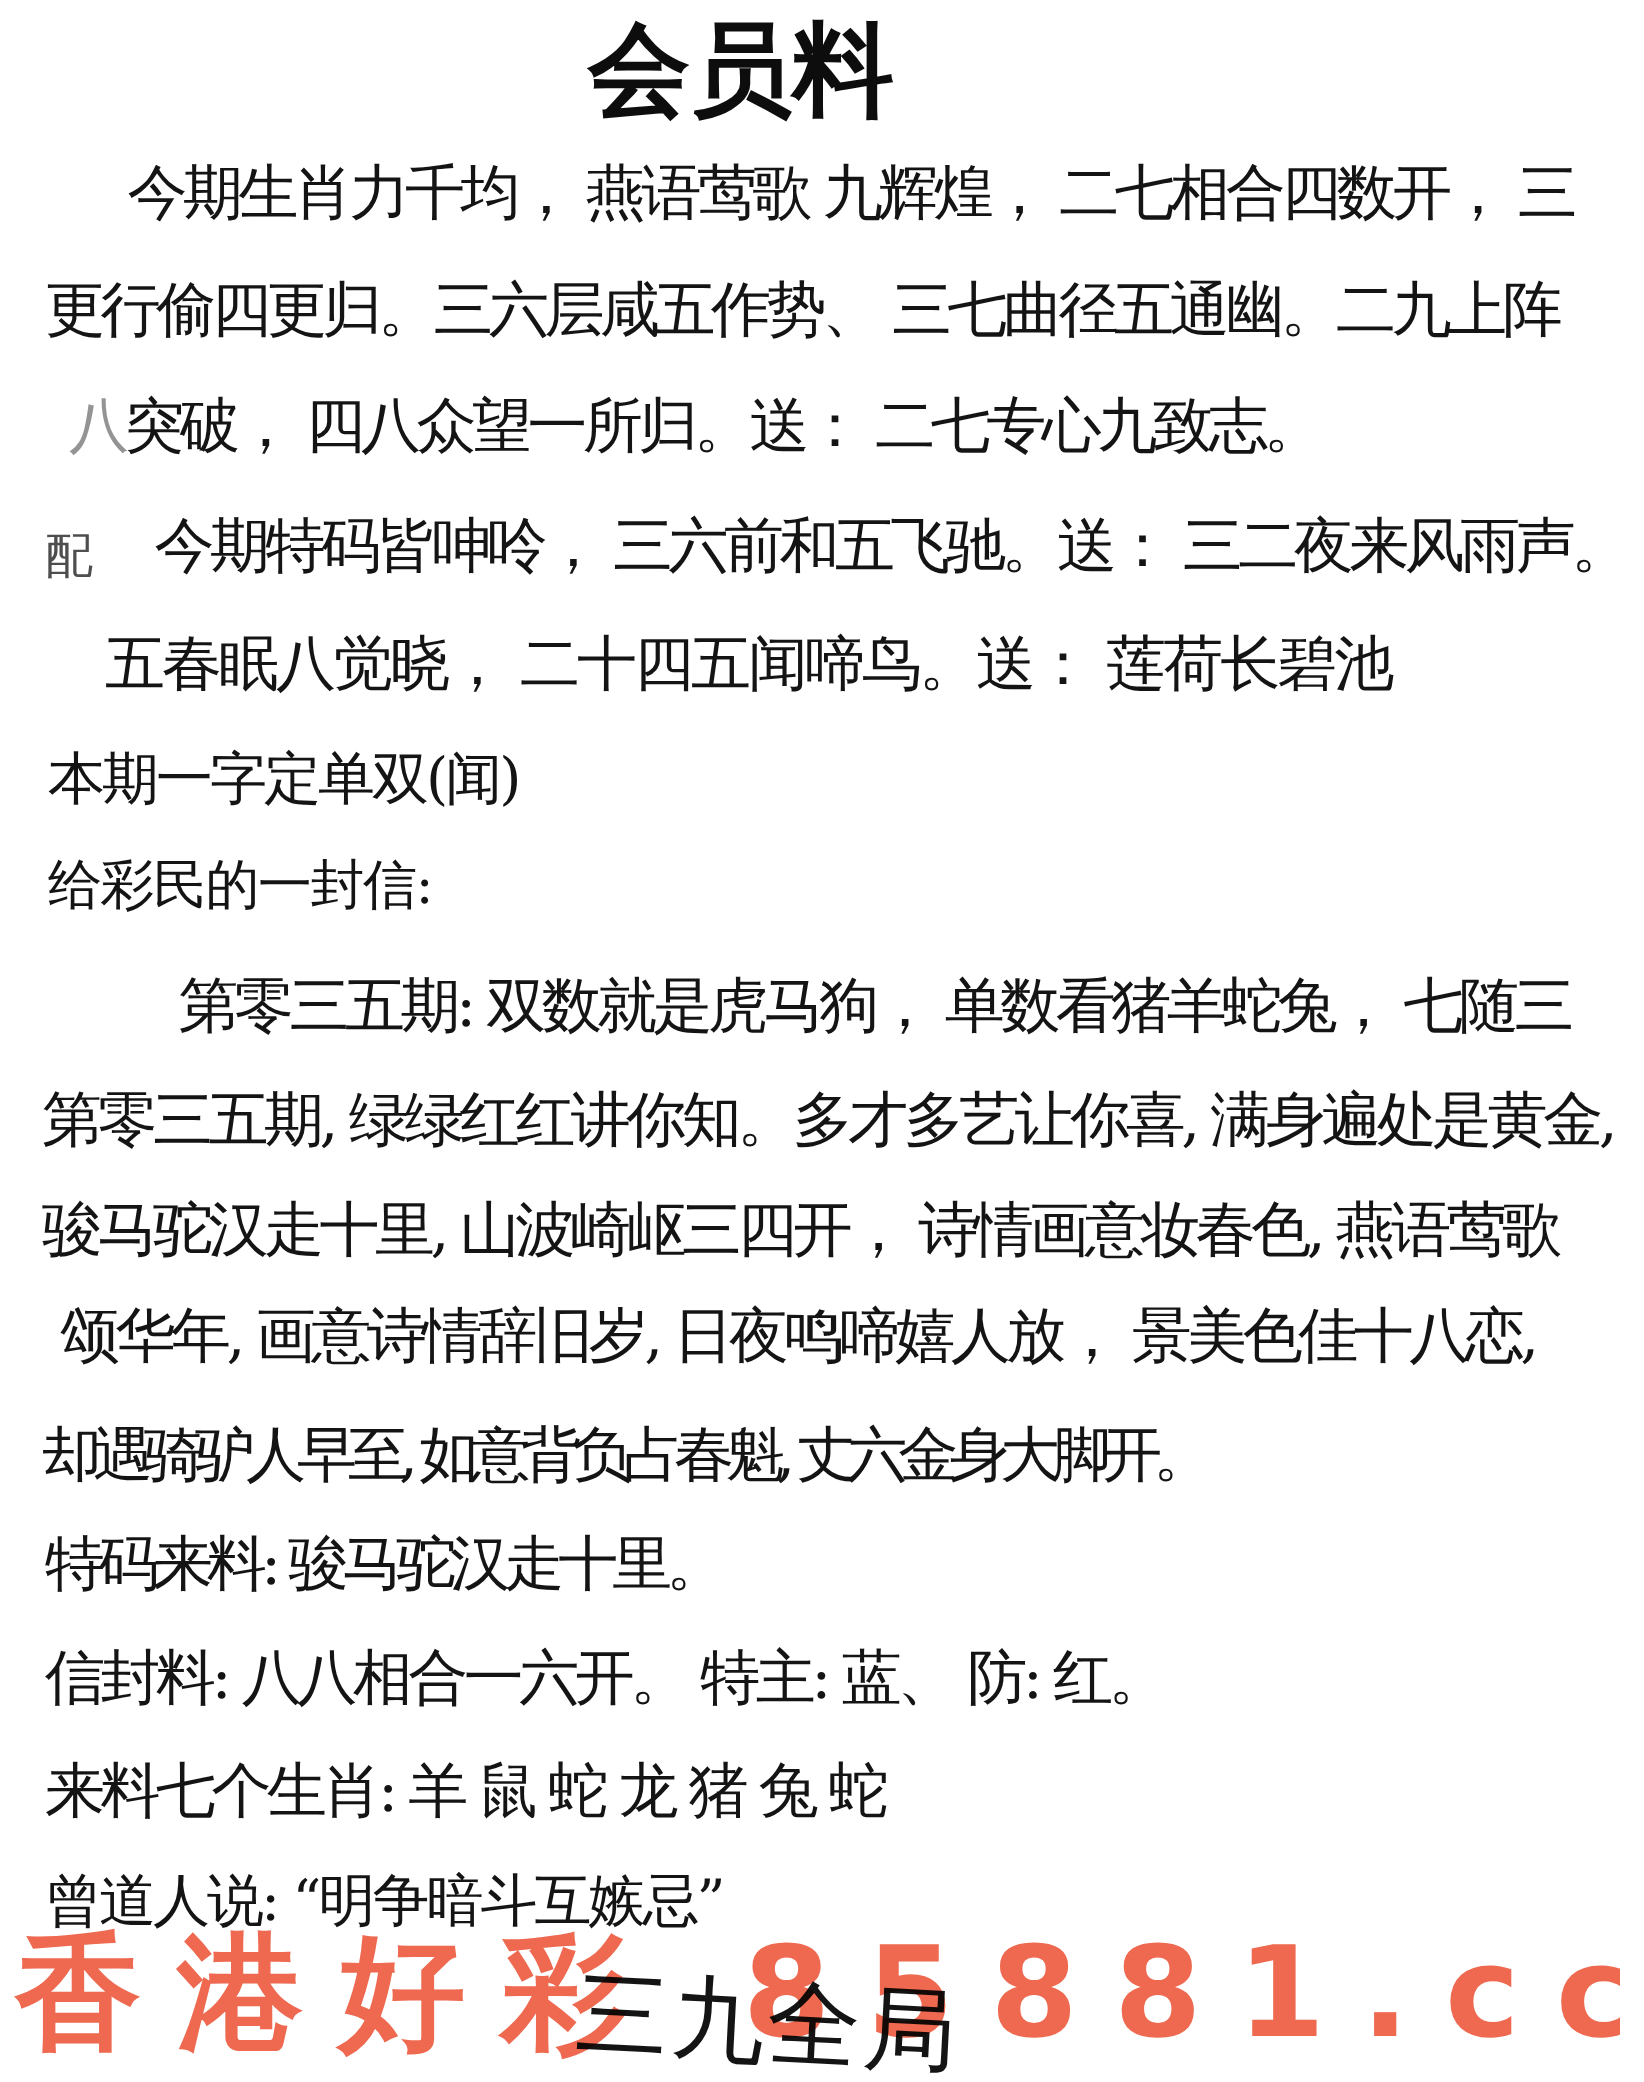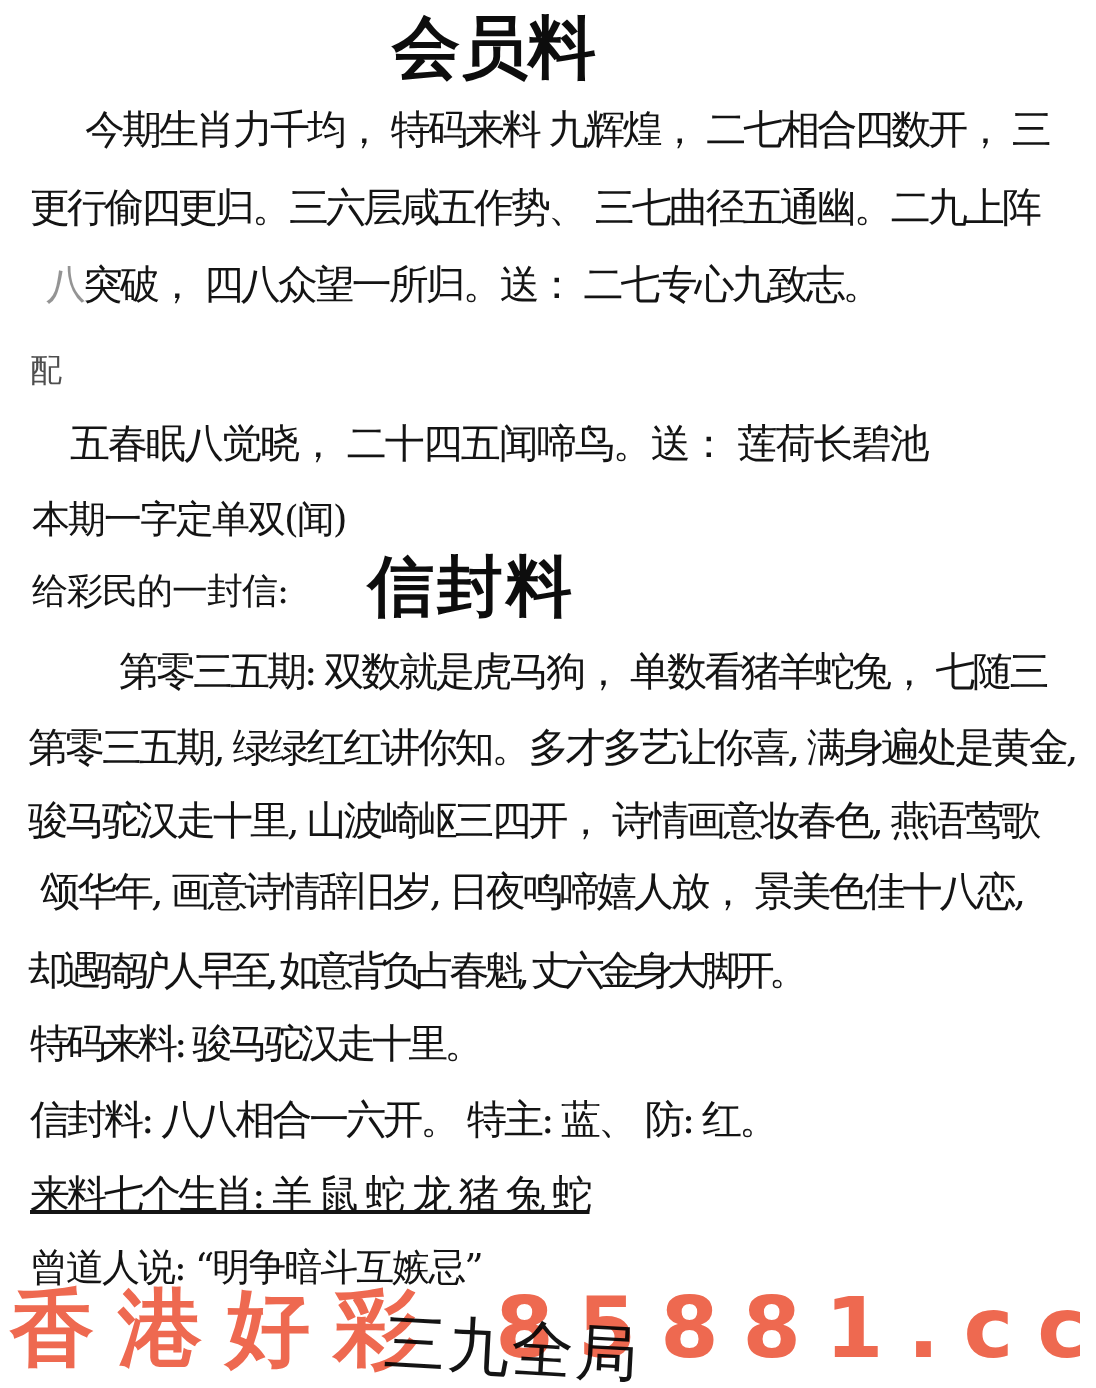--- a/index.html
+++ b/index.html
@@ -57,21 +57,21 @@
   .l-m5{left:70px;top:420px;letter-spacing:-2px;}
   .l-m6{left:32px;top:498px;font-size:38px;letter-spacing:-2px;}
   .l-intro{left:32px;top:570px;font-size:36px;letter-spacing:-1px;}
   .l-e1{left:119px;top:648px;}
   .l-e2{left:28px;top:724px;}
   .l-e3{left:28px;top:797px;}
   .l-e4{left:40px;top:868px;}
   .l-e5{left:28px;top:947px;letter-spacing:-6px;}
   .l-t1{left:30px;top:1020px;letter-spacing:-4px;}
   .l-t2{left:30px;top:1096px;}
-  .l-t3{left:30px;top:1171px;text-decoration:underline;}
+  .l-t3{left:30px;top:1171px;}
   .l-t4{left:30px;top:1246px;font-size:38px;letter-spacing:-2px;text-align:right;}
   .hidden-text{
     position:absolute;
     left:386px;top:1300px;
     font-size:62px;
     letter-spacing:2px;
     white-space:nowrap;
     color:#141414;
     transform:rotate(3deg);
     transform-origin:left top;
@@ -89,29 +89,29 @@
     z-index:5;
   }
 </style>
 </head>
 <body>
 
 <div class="page">
 
   <h1 class="title-main">会员料</h1>
 
-  <div class="ln l-m1">今期生肖力千均， 特码来料 九辉煌， 二七相合四数开， 三</div>
+  <div class="ln l-m1">今期生肖力千均， 燕语莺歌 九辉煌， 二七相合四数开， 三</div>
   <div class="ln l-m2">更行偷四更归。三六层咸五作势、 三七曲径五通幽。二九上阵</div>
   <div class="ln l-m3"><span class="faint">八</span><span>突破， 四八众望一所归。送： 二七专心九致志。</span></div>
   <div class="partial-char p-m4">配</div>
+  <div class="ln l-m4">今期特码皆呻呤， 三六前和五飞驰。送： 三二夜来风雨声。</div>
   <div class="ln l-m5">五春眠八觉晓， 二十四五闻啼鸟。送： 莲荷长碧池</div>
   <div class="ln l-m6">本期一字定单双(闻)</div>
 
   <div class="ln l-intro">给彩民的一封信:</div>
-  <h2 class="title-env">信封料</h2>
 
   <div class="ln l-e1">第零三五期: 双数就是虎马狗， 单数看猪羊蛇兔， 七随三</div>
   <div class="ln l-e2">第零三五期, 绿绿红红讲你知。多才多艺让你喜, 满身遍处是黄金,</div>
   <div class="ln l-e3">骏马驼汉走十里, 山波崎岖三四开， 诗情画意妆春色, 燕语莺歌</div>
   <div class="ln l-e4">颂华年, 画意诗情辞旧岁, 日夜鸣啼嬉人放， 景美色佳十八恋,</div>
   <div class="ln l-e5">却遇骑驴人早至, 如意背负占春魁, 丈六金身大脚开。</div>
 
   <div class="ln l-t1">特码来料: 骏马驼汉走十里。</div>
   <div class="ln l-t2">信封料: 八八相合一六开。 特主: 蓝、 防: 红。</div>
   <div class="ln l-t3">来料七个生肖: 羊 鼠 蛇 龙 猪 兔 蛇</div>

